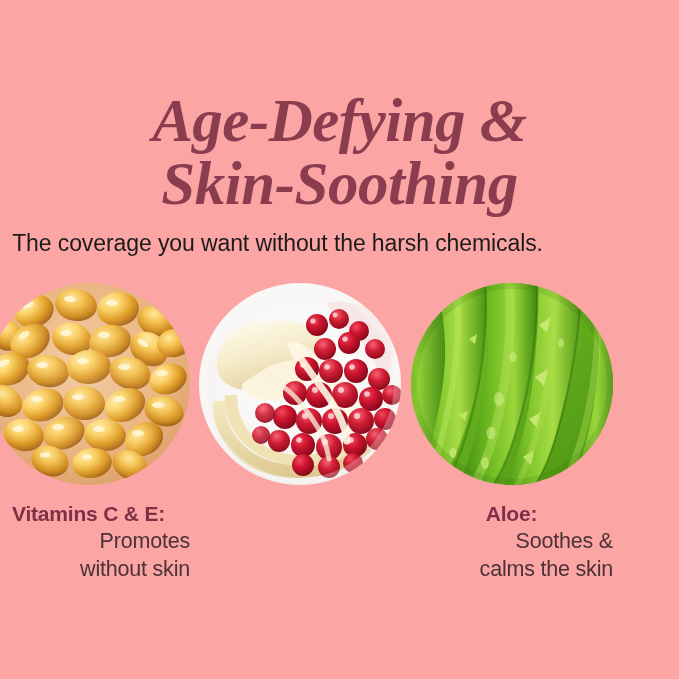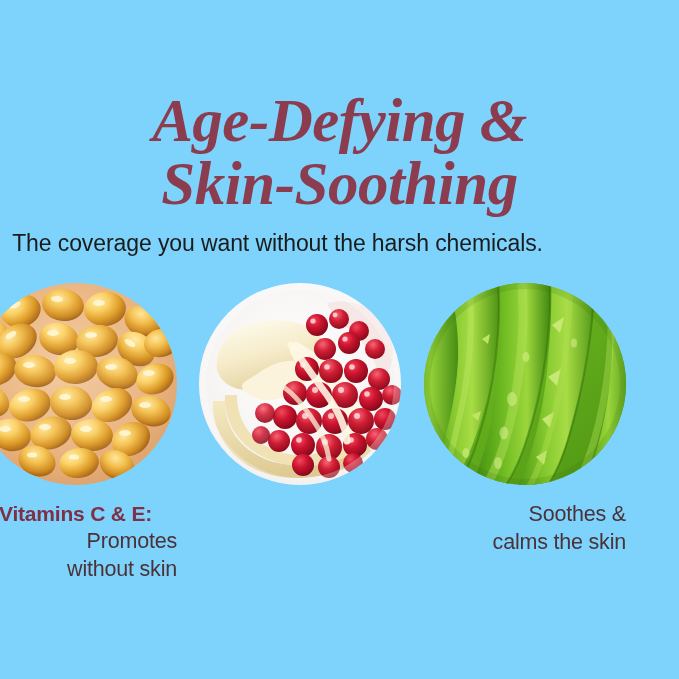--- a/index.html
+++ b/index.html
@@ -13,21 +13,21 @@
     overflow: hidden;
     background: #eeeeee;
     font-family: "Liberation Sans", sans-serif;
     -webkit-font-smoothing: antialiased;
   }
 
   .poster {
     position: relative;
     width: 679px;
     height: 679px;
-    background: #7dd3fc;
+    background: #fca5a5;
   }
 
   
   .headline {
     position: absolute;
     top: 48px;
     left: 0;
     width: 679px;
     text-align: center;
     font-family: "Liberation Serif", "DejaVu Serif", serif;
@@ -60,21 +60,21 @@
 
   
   .columns {
     position: absolute;
     top: 283px;
     left: 0;
     width: 600px;
     display: flex;
     justify-content: center;
     align-items: flex-start;
-    gap: 22px;
+    gap: 9px;
   }
   .column {
     width: 203px;
     display: flex;
     flex-direction: column;
     align-items: center;
   }
 
   .circle {
     width: 202px;
@@ -417,20 +417,21 @@
           <g stroke="#2f6d0b" stroke-width="2.2" fill="none" opacity="0.45" stroke-linecap="round">
             <path d="M74 -2 C78 46 70 106 54 156 C48 176 40 192 32 202"></path>
             <path d="M126 -2 C128 44 120 104 104 152 C98 172 90 190 82 202"></path>
             <path d="M170 -2 C170 44 160 102 146 150 C140 172 132 190 124 202"></path>
           </g>
 
           <circle cx="101" cy="101" r="99" fill="none" stroke="#2f6d0b" stroke-width="8" opacity="0.16"></circle>
         </svg>
       </div>
       <div class="caption">
+        <span class="cap-label">Aloe:</span>
         <span class="cap-body">
           <span class="cb-line">Soothes &amp;</span>
           <span class="cb-line">calms the skin</span>
         </span>
       </div>
     </div>
 
   </div>
 </div>
 

